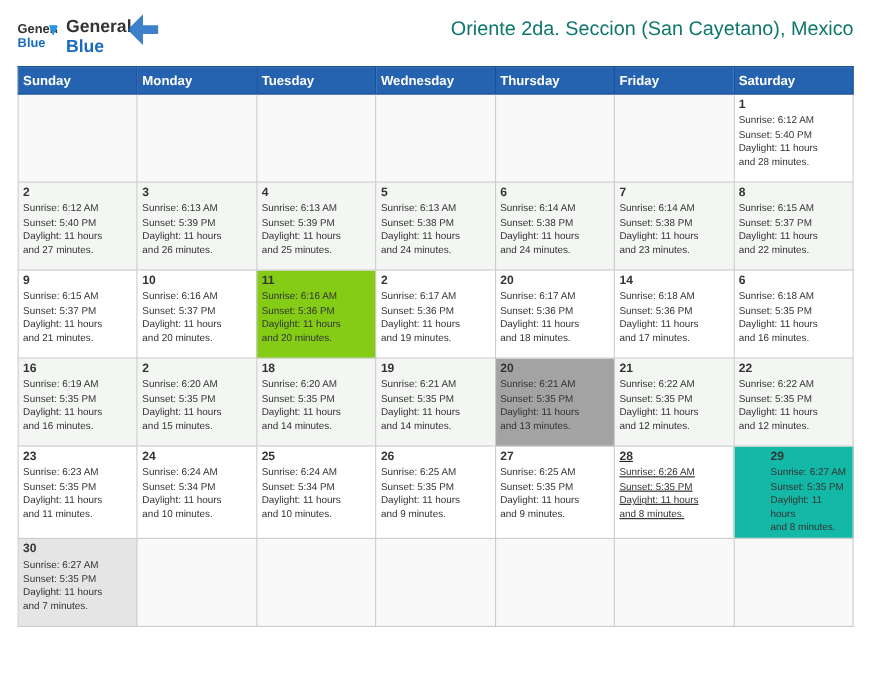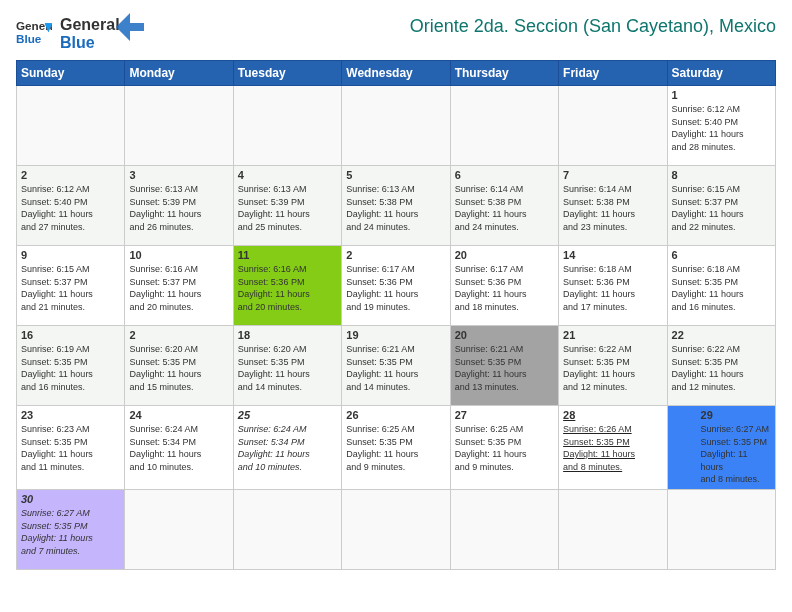--- a/index.html
+++ b/index.html
@@ -287,21 +287,21 @@
 Daylight: 11 hours
 and 11 minutes.</div>
         </td>
         <td style="background-color: rgb(255, 255, 255);">
           <span class="day-number">24</span>
           <div class="day-info" style="white-space: pre-line;">Sunrise: 6:24 AM
 Sunset: 5:34 PM
 Daylight: 11 hours
 and 10 minutes.</div>
         </td>
-        <td style="background-color: rgb(255, 255, 255); font-style: italic;">
+        <td style="background-color: rgb(255, 255, 255);">
           <span class="day-number">25</span>
           <div class="day-info" style="white-space: pre-line;">Sunrise: 6:24 AM
 Sunset: 5:34 PM
 Daylight: 11 hours
 and 10 minutes.</div>
         </td>
         <td style="background-color: rgb(255, 255, 255);">
           <span class="day-number">26</span>
           <div class="day-info" style="white-space: pre-line;">Sunrise: 6:25 AM
 Sunset: 5:35 PM
@@ -315,30 +315,30 @@
 Daylight: 11 hours
 and 9 minutes.</div>
         </td>
         <td style="background-color: rgb(255, 255, 255); text-decoration: underline;">
           <span class="day-number">28</span>
           <div class="day-info" style="white-space: pre-line;">Sunrise: 6:26 AM
 Sunset: 5:35 PM
 Daylight: 11 hours
 and 8 minutes.</div>
         </td>
-        <td style="background-color: #3b82f6; padding-left: 33px;">
+        <td style="background-color: #14b8a6; padding-left: 33px;">
           <span class="day-number">29</span>
           <div class="day-info" style="white-space: pre-line;">Sunrise: 6:27 AM
 Sunset: 5:35 PM
 Daylight: 11 hours
 and 8 minutes.</div>
         </td>
       </tr>
       <tr>
-        <td style="background-color: #c4b5fd; font-style: italic;">
+        <td style="background-color: #e5e5e5;">
           <span class="day-number">30</span>
           <div class="day-info" style="white-space: pre-line;">Sunrise: 6:27 AM
 Sunset: 5:35 PM
 Daylight: 11 hours
 and 7 minutes.</div>
         </td>
         <td style="background-color: rgb(249, 249, 249);"></td>
         <td style="background-color: rgb(249, 249, 249);"></td>
         <td style="background-color: rgb(249, 249, 249);"></td>
         <td style="background-color: rgb(249, 249, 249);"></td>

